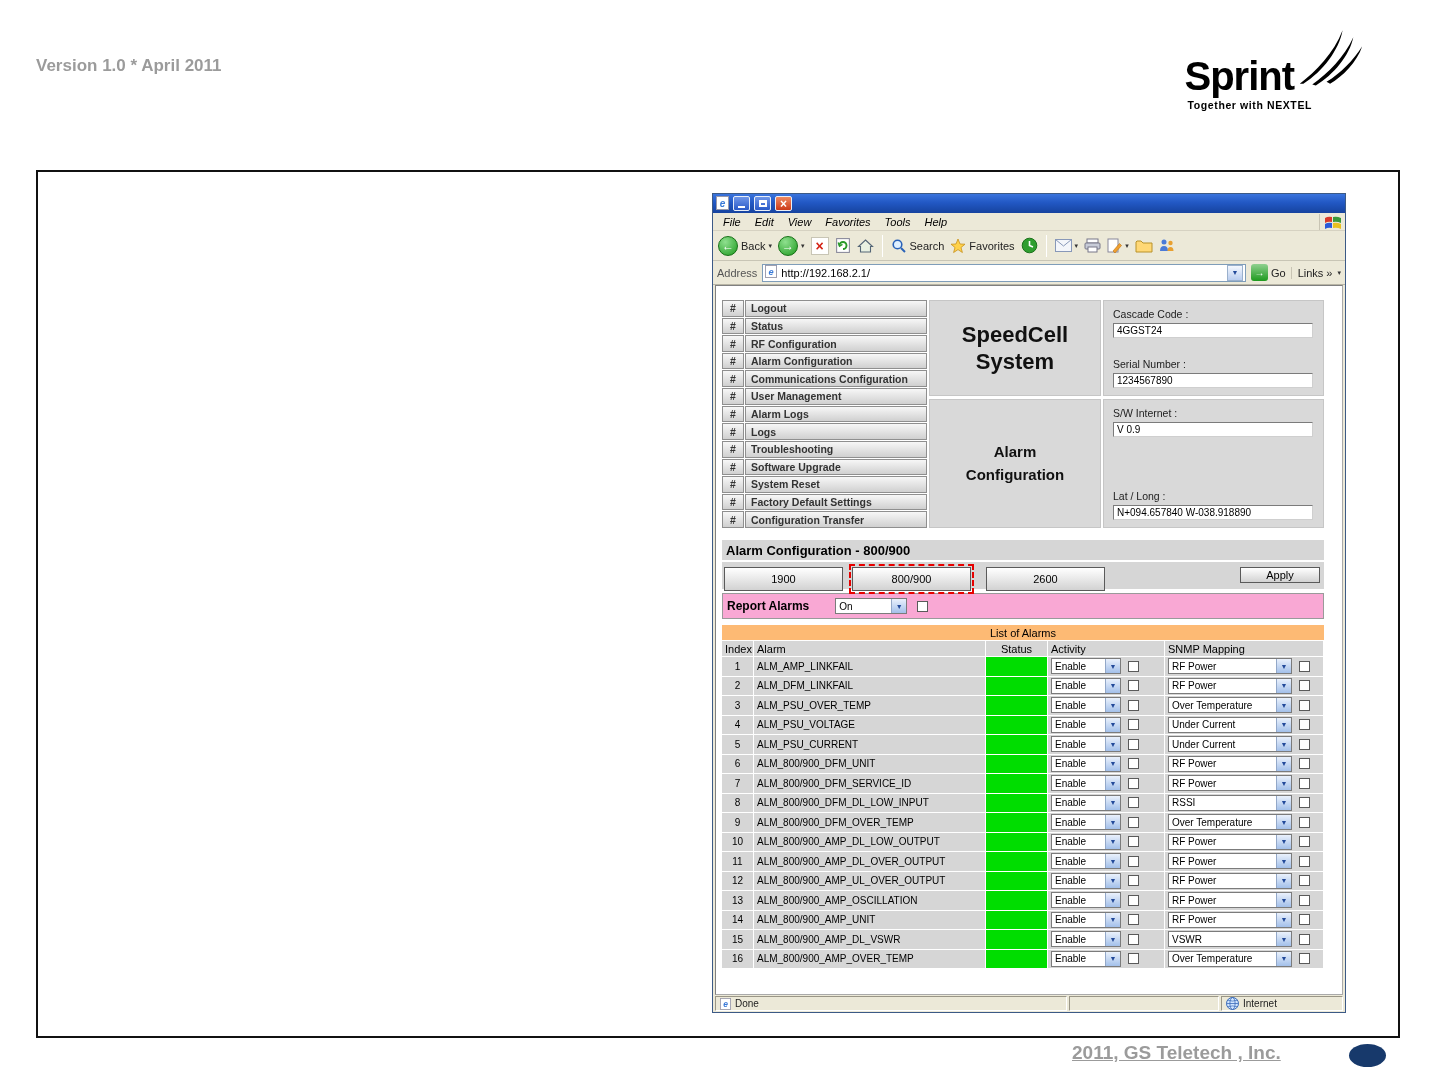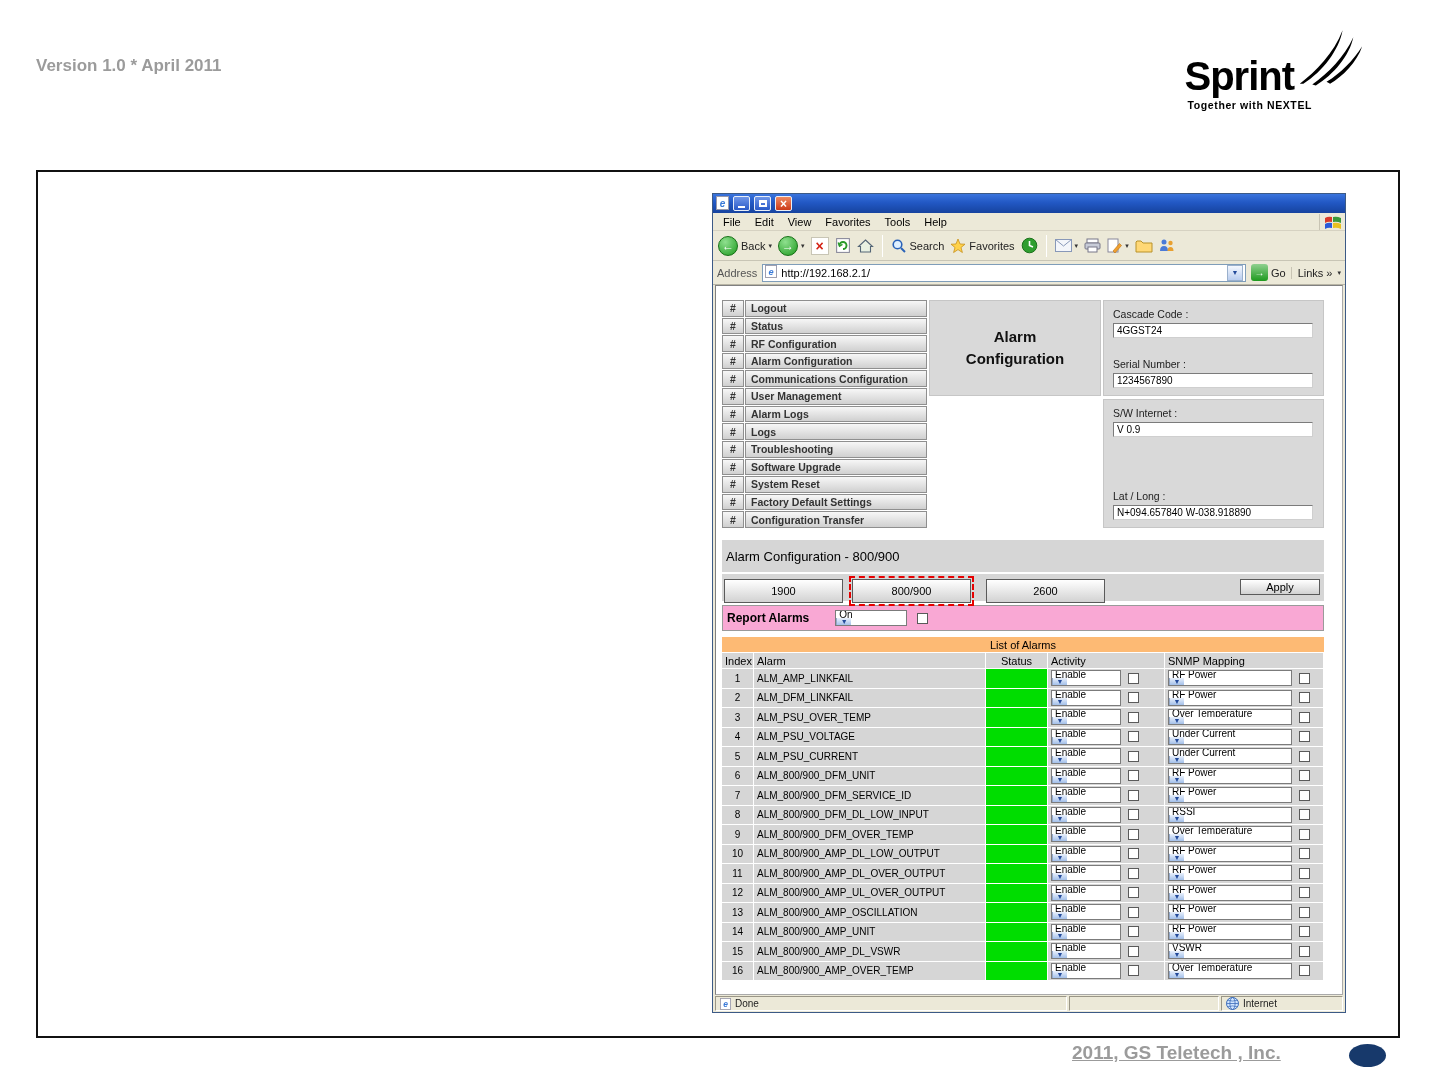--- a/index.html
+++ b/index.html
@@ -23,21 +23,21 @@
   .titlebar { height:19px; background:linear-gradient(180deg,#3a74dd 0%,#2258c4 45%,#16439f 100%);
     display:flex; align-items:center; padding:0 3px; gap:4px; flex:0 0 auto; }
   .title-text { color:#fff; font-weight:700; font-size:11px; flex:1; white-space:nowrap; overflow:hidden; }
   .win-btn { width:17px; height:15px; border-radius:2px; border:1px solid #e8eef8; display:flex; align-items:center; justify-content:center; color:#fff; }
   .btn-min,.btn-max { background:linear-gradient(#6f96e8,#2a5ac8); }
   .btn-close { background:linear-gradient(#ee8a62,#cc3a18); font-weight:900; font-size:12px; }
   .glyph-min { width:7px; height:2px; background:#fff; margin-top:7px; }
   .glyph-max { width:8px; height:7px; border:2px solid #fff; border-top-width:3px; }
 
   .menubar { height:18px; background:#ece9d8; border-bottom:1px solid #d6d2c2; display:flex; align-items:center; padding-left:3px; flex:0 0 auto; }
-  .menu-item { padding:12px 7px; font-size:11px; color:#000; }
+  .menu-item { padding:12px 7px; font-size:11px; color:#000;font-style:italic; }
   .menubar-brand { margin-left:auto; width:26px; height:16px; display:flex; align-items:center; justify-content:center; border-left:1px solid #c8c4b4; }
 
   .toolbar { height:30px; background:#ece9d8; border-bottom:1px solid #c8c5b5; display:flex; align-items:center; padding:0 5px; gap:6px; flex:0 0 auto; }
   .tb-btn { display:flex; align-items:center; gap:3px; font-size:11px; color:#222; white-space:nowrap; }
   .circle { width:20px; height:20px; border-radius:50%; background:radial-gradient(circle at 35% 28%, #8fe08f, #1e9a1e);
     color:#fff; display:flex; align-items:center; justify-content:center; font-size:12px; font-weight:700; border:1px solid #167016; }
   .caret { font-size:7px; color:#333; }
   .stop-x { color:#d42214; font-weight:900; font-size:14px; border:1px solid #c8c5b5; background:#fff; width:18px; height:18px; display:flex; align-items:center; justify-content:center; }
   .tb-sep { width:1px; height:22px; background:#b8b4a4; border-right:1px solid #fff; margin:0 2px; }
 
@@ -68,33 +68,33 @@
   .nav-hash { justify-content:center; padding:0; }
   .mid-col, .right-col { display:grid; grid-template-rows:96px 1fr; gap:3px; }
   .mid-cell { background:#d9d9d9; border:1px solid #c6c6c6; display:flex; flex-direction:column; align-items:center; justify-content:center; }
   .brand-line { font-size:22px; font-weight:700; color:#111; line-height:1.25; }
   .pagetitle-line { font-size:15px; font-weight:700; color:#111; line-height:1.5; }
   .info-cell { background:#d9d9d9; border:1px solid #c6c6c6; padding:7px 9px; display:flex; flex-direction:column; justify-content:space-between; }
   .info-label { font-size:10.5px; color:#222; margin-bottom:3px; }
   .xp-input { height:15px; width:200px; background:#fff; border:1px solid #7b7b7b; border-right-color:#cfcfcf; border-bottom-color:#cfcfcf;
     font-size:10px; padding:1px 3px; color:#000; white-space:nowrap; overflow:hidden; }
 
-  .section-title { margin-top:12px; width:602px; height:32px; background:#d6d6d6; display:flex; align-items:center;
-    font-weight:400; font-size:13px; color:#000; padding:0 4px; }
+  .section-title { margin-top:12px; width:602px; height:20px; background:#d6d6d6; display:flex; align-items:center;
+    font-weight:700; font-size:13px; color:#000; padding:0 4px; }
   .band-row { position:relative; width:602px; height:27px; background:#d6d6d6; margin-top:2px; }
   .band-btn { position:absolute; top:5px; width:119px; height:24px; background:linear-gradient(#ffffff,#d2d2d2);
     border:1px solid #5a5a5a; font-size:11px; color:#000; display:flex; align-items:center; justify-content:center; }
   .band-active { outline:2px dashed #e60000; outline-offset:1px; }
   .apply-btn { position:absolute; left:518px; top:5px; width:80px; height:16px; background:linear-gradient(#ffffff,#d2d2d2);
     border:1px solid #5a5a5a; font-size:11px; display:flex; align-items:center; justify-content:center; }
 
   .report-row { width:602px; height:26px; background:#f9a8d4; border:1px solid #9a9a9a; margin-top:4px;
     display:flex; align-items:center; padding:0 4px; }
   .report-label { font-weight:700; font-size:12px; color:#000; }
-  .combo { height:16px; background:#fff; border:1px solid #7b7b7b; display:flex; align-items:stretch;flex-direction:column; }
+  .combo { height:16px; background:#fff; border:1px solid #7b7b7b; display:flex; align-items:stretch; }
   .combo-text { flex:1; font-size:10px; padding:0 3px; display:flex; align-items:center; white-space:nowrap; overflow:hidden; }
   .combo-arrow { width:15px; background:linear-gradient(#eaf1fc,#a3c0ea); border-left:1px solid #93a8c8; color:#234a9a;
     font-size:7px; display:flex; align-items:center; justify-content:center; }
   .report-combo { width:72px; margin-left:26px; }
   .checkbox { width:11px; height:11px; background:#fff; border:1px solid #5a5a5a; display:inline-block; flex:0 0 auto; }
   .report-row .checkbox { margin-left:10px; }
 
   .alarm-table { width:602px; margin-top:6px; }
   .tbl-caption { height:15px; background:#fdba74; font-size:11px; color:#000; display:flex; align-items:center; justify-content:center; margin-bottom:1px; }
   .tbl-header, .tbl-row { display:grid; grid-template-columns:31px 231px 61px 116px 158px; column-gap:1px; margin-bottom:1px; }
@@ -327,20 +327,24 @@
               <div class="nav-cell">Factory Default Settings</div>
             </div>
             <div class="nav-row">
               <div class="nav-cell nav-hash">#</div>
               <div class="nav-cell">Configuration Transfer</div>
             </div>
           </div>
 
         <div class="mid-col">
           <div class="mid-cell">
+            <div class="brand-line">SpeedCell</div>
+            <div class="brand-line">System</div>
+          </div>
+          <div class="mid-cell">
             <div class="pagetitle-line">Alarm</div>
             <div class="pagetitle-line">Configuration</div>
           </div>
         </div>
 
         <div class="right-col">
           <div class="info-cell" id="info-top">
               <div class="info-field">
                 <div class="info-label">Cascade Code :</div>
                 <div class="xp-input">4GGST24</div>

